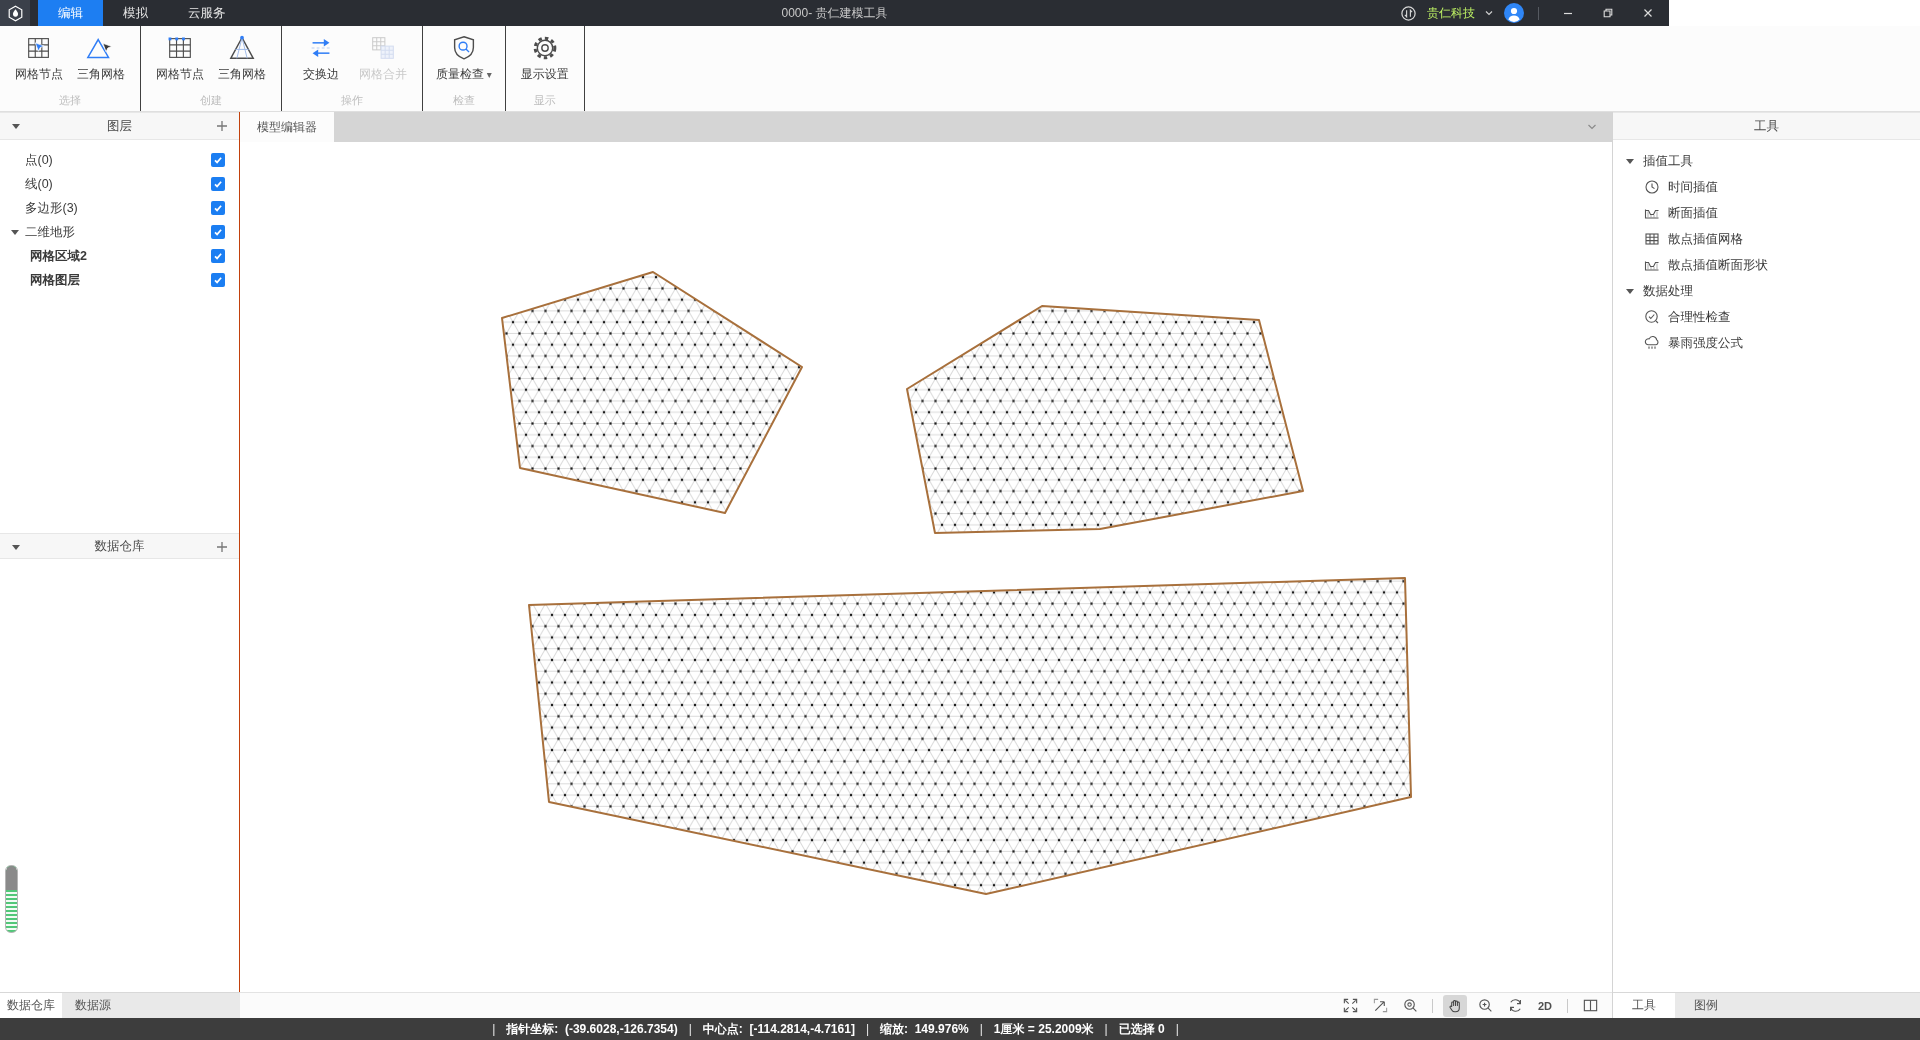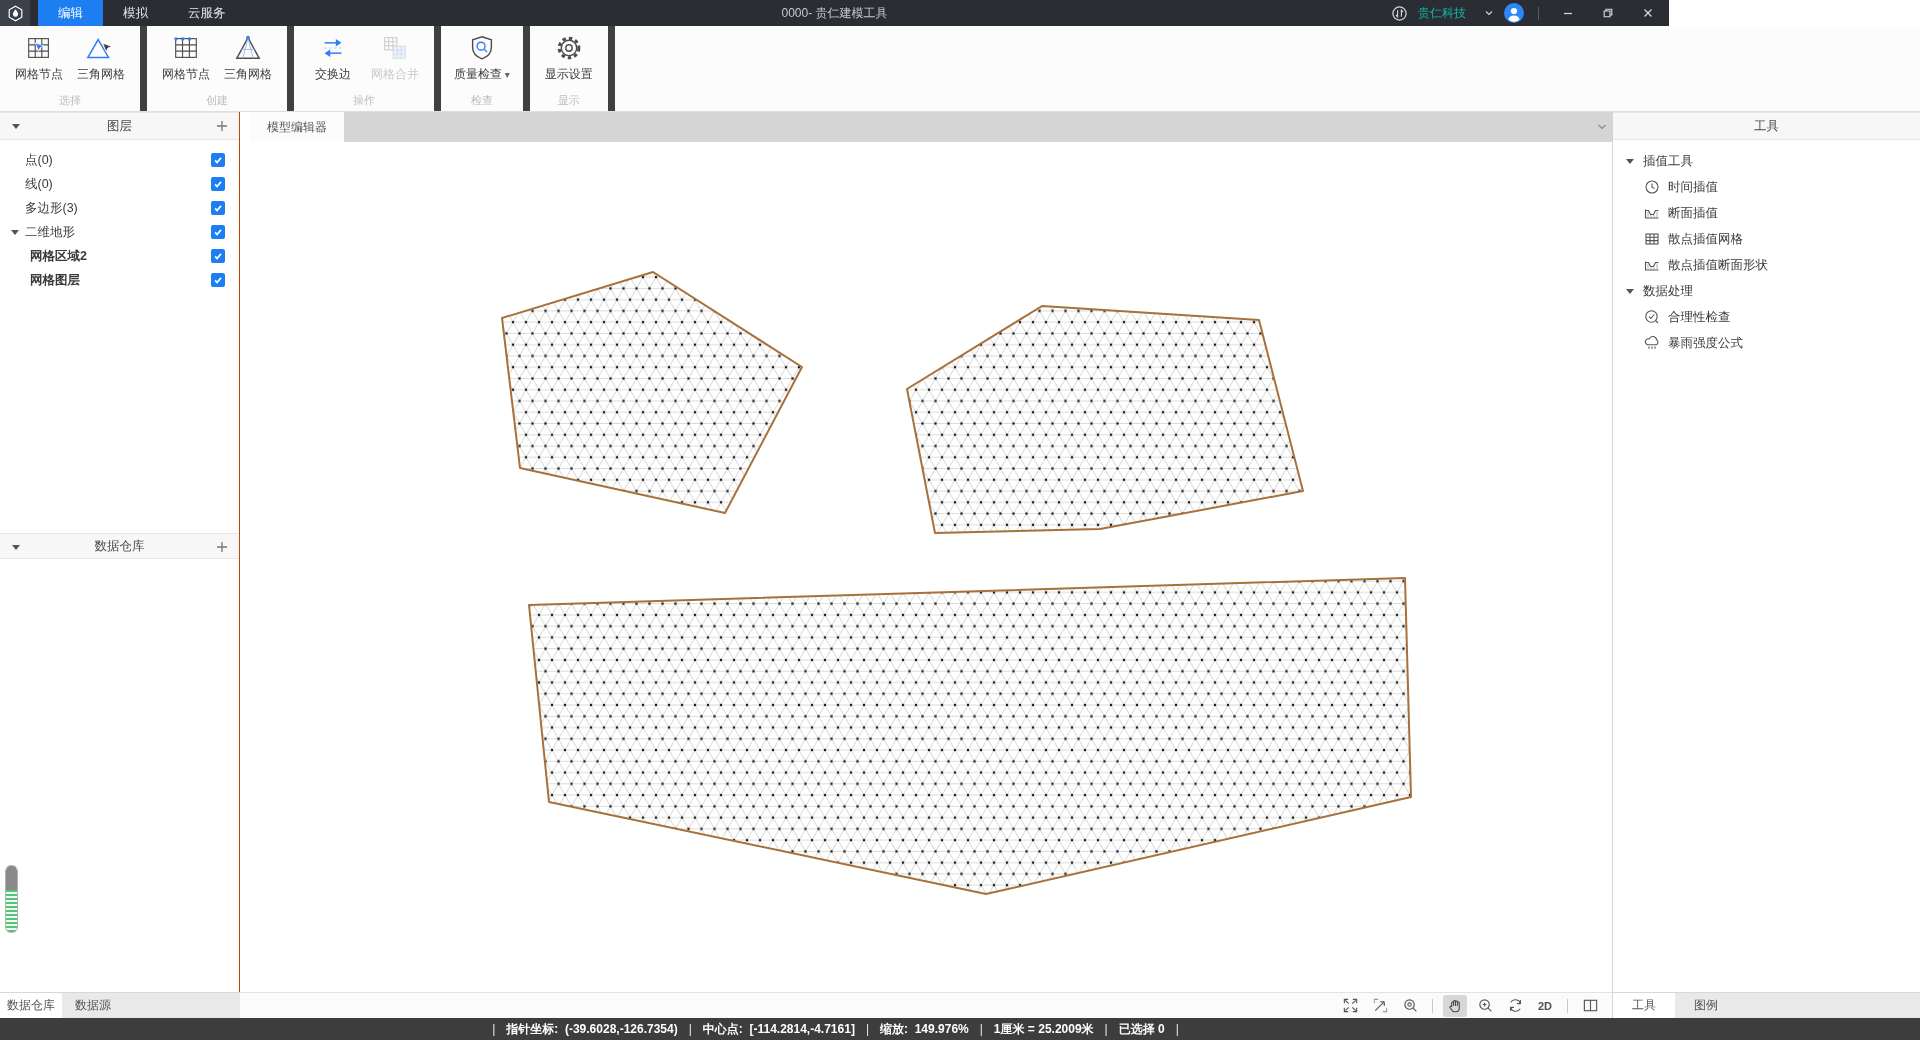--- a/index.html
+++ b/index.html
@@ -9,26 +9,26 @@
   
   .titlebar{position:absolute;left:0;top:0;width:1669px;height:26px;background:#2a2d33;display:flex;align-items:stretch;}
   .logo{width:30px;height:26px;background:#3b404a;display:flex;align-items:center;justify-content:center;}
   .logo svg{width:17px;height:17px}
   .menu-tabs{display:flex;margin-left:8px;}
   .menu-tab{padding:0 20px;display:flex;align-items:center;color:#e6e6e6;font-size:12.5px;cursor:default;}
   .menu-tab.active{background:#1d7ef2;color:#fff;}
   .win-title{position:absolute;left:50%;top:0;transform:translateX(-50%);height:26px;display:flex;align-items:center;color:#c9c9c9;}
   .tb-right{margin-left:auto;display:flex;align-items:center;gap:10px;padding-right:6px;}
   .tb-right .ic{display:flex;align-items:center;justify-content:center;}
-  .acct{color:#14b8a6;display:flex;align-items:center;gap:18px;}
+  .acct{color:#bef264;display:flex;align-items:center;gap:9px;}
   .tb-divider{width:1px;height:13px;background:#565a61;margin:0 4px;}
   .winbtn{width:30px;height:26px;display:flex;align-items:center;justify-content:center;}
   
   .ribbon{position:absolute;left:0;top:26px;width:1920px;height:86px;background:#fcfcfc;border-bottom:1px solid #dfdfdf;display:flex;box-sizing:border-box;}
-  .rgroup{position:relative;padding:5px 8px 18px;border-right:7px solid #404040;display:flex;align-items:flex-start;}
+  .rgroup{position:relative;padding:5px 8px 18px;border-right:1px solid #404040;display:flex;align-items:flex-start;}
   .rbuttons{display:flex;}
   .rbtn{min-width:52px;padding:2px 5px;display:flex;flex-direction:column;align-items:center;gap:3px;cursor:default;}
   .rbtn .ricon svg{width:30px;height:30px;}
   .rbtn .rlabel{font-size:12px;color:#3c3c3c;white-space:nowrap;}
   .rbtn.dropdown .rlabel::after{content:" ▾";font-size:10px;color:#666;}
   .rbtn.disabled .rlabel{color:#c9c9c9;}
   .rgroup-label{position:absolute;left:0;right:0;bottom:3px;text-align:center;font-size:11px;color:#bdbdbd;}
   
   .left-panel{position:absolute;left:0;top:112px;width:240px;height:880px;background:#fff;border-right:1px solid #c2410c;box-sizing:border-box;}
   .right-panel{position:absolute;left:1612px;top:112px;width:308px;height:880px;background:#fff;border-left:1px solid #d4d4d4;box-sizing:border-box;}
@@ -50,21 +50,21 @@
   .capacity-indicator::before{content:"";position:absolute;left:0;right:0;top:0;height:24px;background:#8a8a8a;border-radius:5px 5px 0 0;}
   
   .tree{padding-top:8px;}
   .tree-row{display:flex;align-items:center;height:26px;padding-left:13px;font-size:12.5px;color:#3a3a3a;}
   .tree-row .row-caret{display:none;margin-right:9px;}
   .tree-row.group .row-caret{display:inline-block;}
   .tree-row .titem-icon{display:none;margin-left:18px;margin-right:8px;}
   .tree-row:not(.group) .titem-icon{display:flex;}
   .titem-icon svg{width:16px;height:16px;}
   
-  .tabstrip{position:absolute;left:250px;top:112px;width:1372px;height:44px;background:#d5d5d5;border-bottom:6px solid #0f172a;box-sizing:border-box;}
+  .tabstrip{position:absolute;left:240px;top:112px;width:1372px;height:44px;background:#d5d5d5;border-bottom:6px solid #0f172a;box-sizing:border-box;}
   .editor-tab{position:absolute;left:0;top:0;height:30px;padding:0 17px;background:#fcfcfc;display:flex;align-items:center;font-size:12px;color:#555;}
   .strip-chevron{position:absolute;right:14px;top:9px;}
   .canvas{position:absolute;left:240px;top:142px;width:1372px;height:850px;background:#fff;}
   .mesh-poly{stroke:#a8703c;stroke-width:2;stroke-linejoin:round;}
   
   .editor-bottom{position:absolute;left:240px;top:992px;width:1372px;height:26px;background:#fbfbfb;border-top:1px solid #e3e3e3;box-sizing:border-box;display:flex;}
   .vicons{margin-left:auto;display:flex;align-items:center;gap:6px;padding-right:10px;}
   .vicon{width:24px;height:22px;display:flex;align-items:center;justify-content:center;border-radius:3px;color:#4f4f4f;font-size:11px;font-weight:bold;}
   .vicon svg{width:17px;height:17px;}
   .vicon.active{background:#d7d7d7;}

